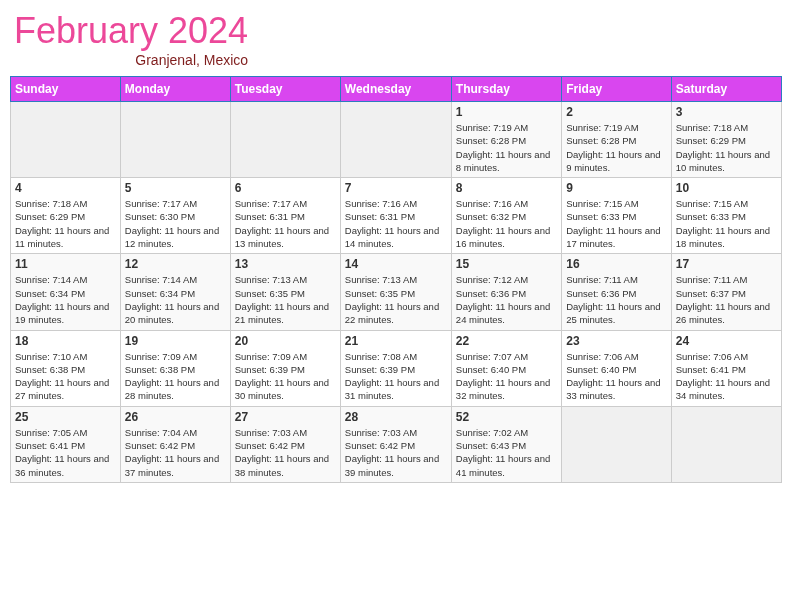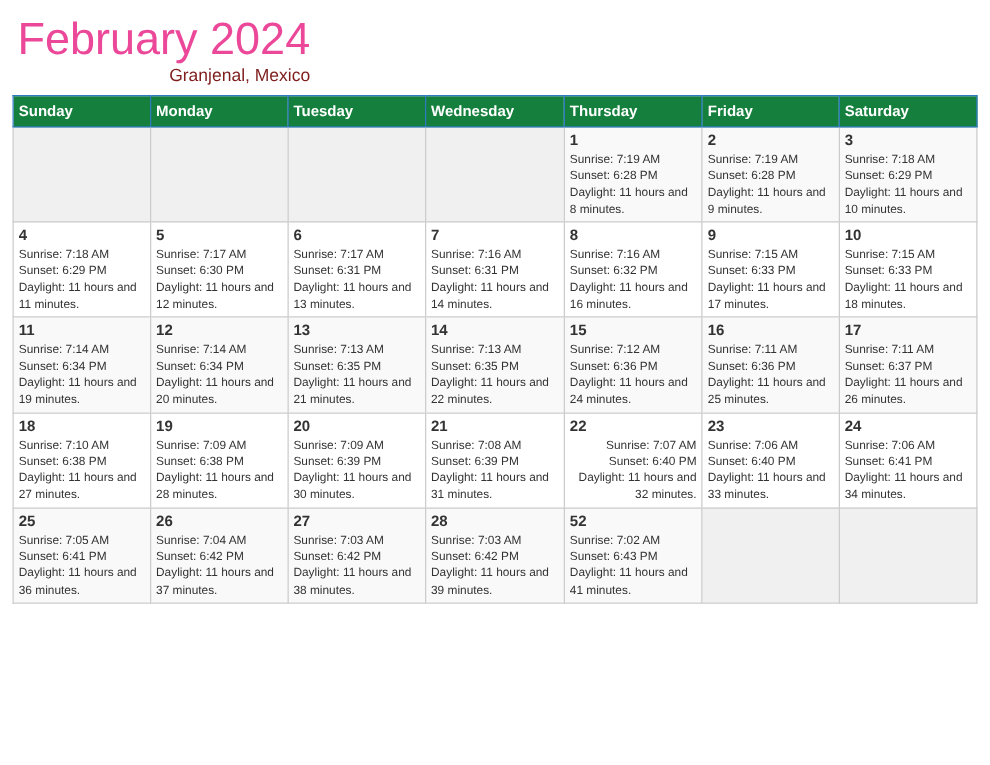--- a/index.html
+++ b/index.html
@@ -52,21 +52,21 @@
     .location {
       font-size: 14px;
       color: #7f1d1d;
     }
     .calendar {
       width: 100%;
       border-collapse: collapse;
       border: 1px solid #ccc;
     }
     .calendar th {
-      background-color: #15803d;
+      background-color: #d946ef;
       color: #fff;
       font-size: 12px;
       font-weight: bold;
       padding: 5px 4px;
       text-align: left;
       border: 1px solid #2e7abf;
     }
     .calendar td {
       vertical-align: top;
       width: 113px;
@@ -253,21 +253,21 @@
 Daylight: 11 hours and 30 minutes.</div>
         </td>
         <td>
           <span class="day-number">21</span>
           <div class="day-info" style="white-space: pre-line;">Sunrise: 7:08 AM
 Sunset: 6:39 PM
 Daylight: 11 hours and 31 minutes.</div>
         </td>
         <td>
           <span class="day-number">22</span>
-          <div class="day-info" style="white-space: pre-line; text-align: right;">Sunrise: 7:07 AM
+          <div class="day-info" style="white-space: pre-line;">Sunrise: 7:07 AM
 Sunset: 6:40 PM
 Daylight: 11 hours and 32 minutes.</div>
         </td>
         <td>
           <span class="day-number">23</span>
           <div class="day-info" style="white-space: pre-line;">Sunrise: 7:06 AM
 Sunset: 6:40 PM
 Daylight: 11 hours and 33 minutes.</div>
         </td>
         <td>

